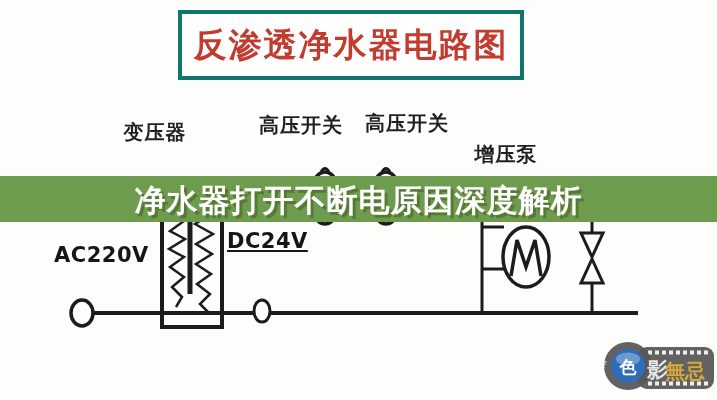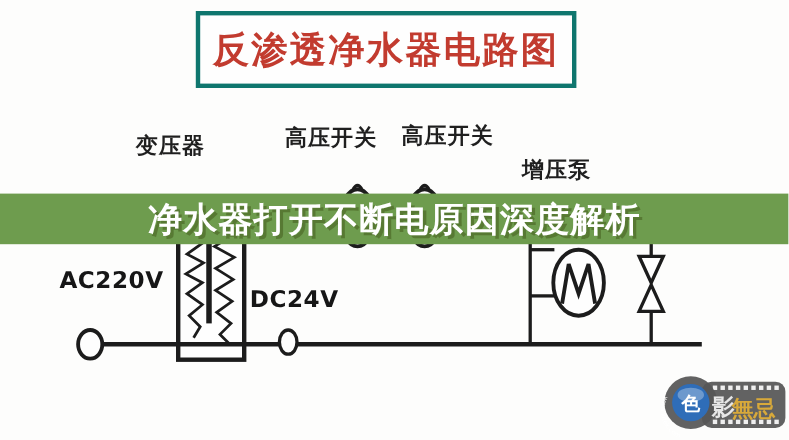--- a/index.html
+++ b/index.html
@@ -28,21 +28,21 @@
   .lbl-low{left:251px;top:112px;width:100px;}
   .lbl-high{left:357px;top:110px;width:100px;}
   .lbl-pump{left:456px;top:141px;width:100px;text-align:center;}
   .lbl-valve{left:538px;top:123px;width:122px;}
 
   .volt-label{
     position:absolute;color:#161616;font-weight:bold;font-size:21px;
     text-align:center;white-space:nowrap;letter-spacing:0.5px;
   }
   .volt-ac{left:54px;top:243px;width:86px;}
-  .volt-dc{left:227px;top:260px;width:78px;}
+  .volt-dc{left:227px;top:229px;width:78px;text-decoration:underline;}
 
   .circuit-svg{position:absolute;left:0;top:0;z-index:1;}
 
   .green-band{
     position:absolute;left:0;top:176px;width:717px;height:46px;
     background:var(--band-green);z-index:2;
   }
   .banner-text{
     position:absolute;left:0;top:179px;width:717px;height:42px;z-index:3;
     text-align:center;font-size:31px;font-weight:bold;color:#ffffff;

